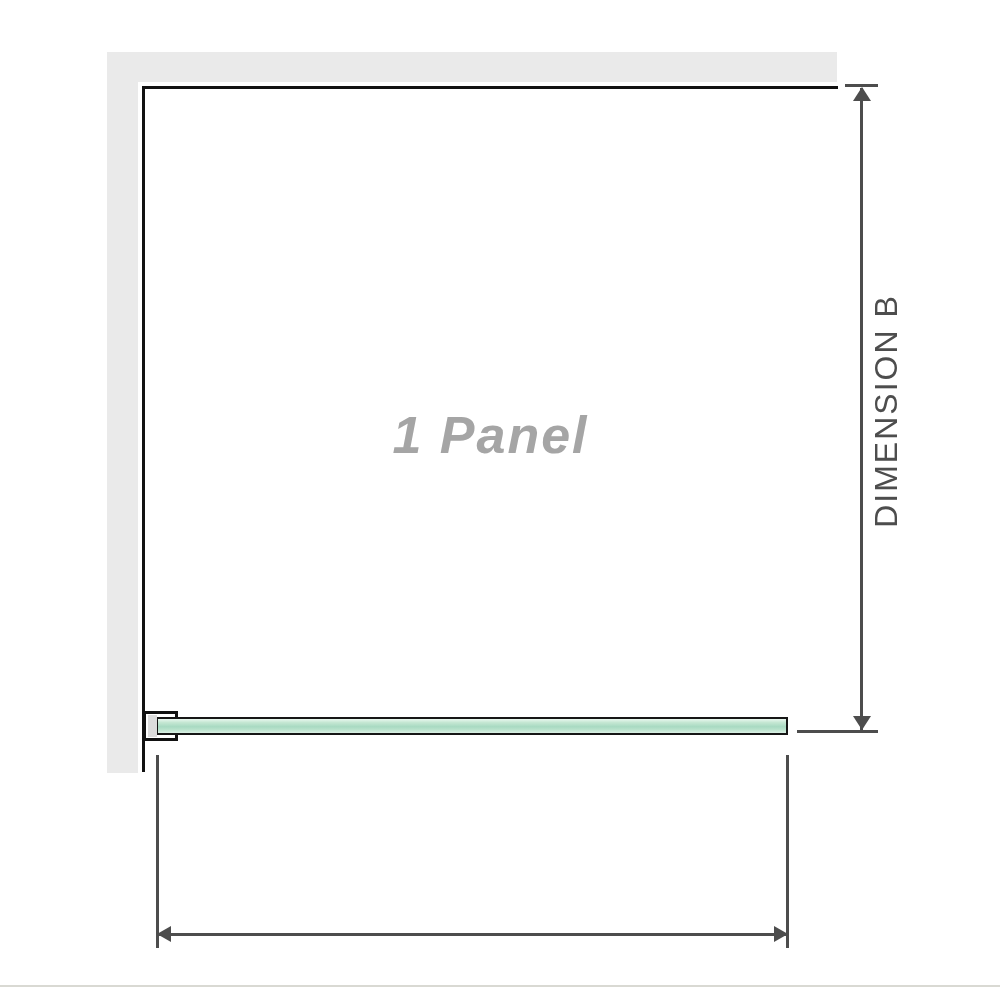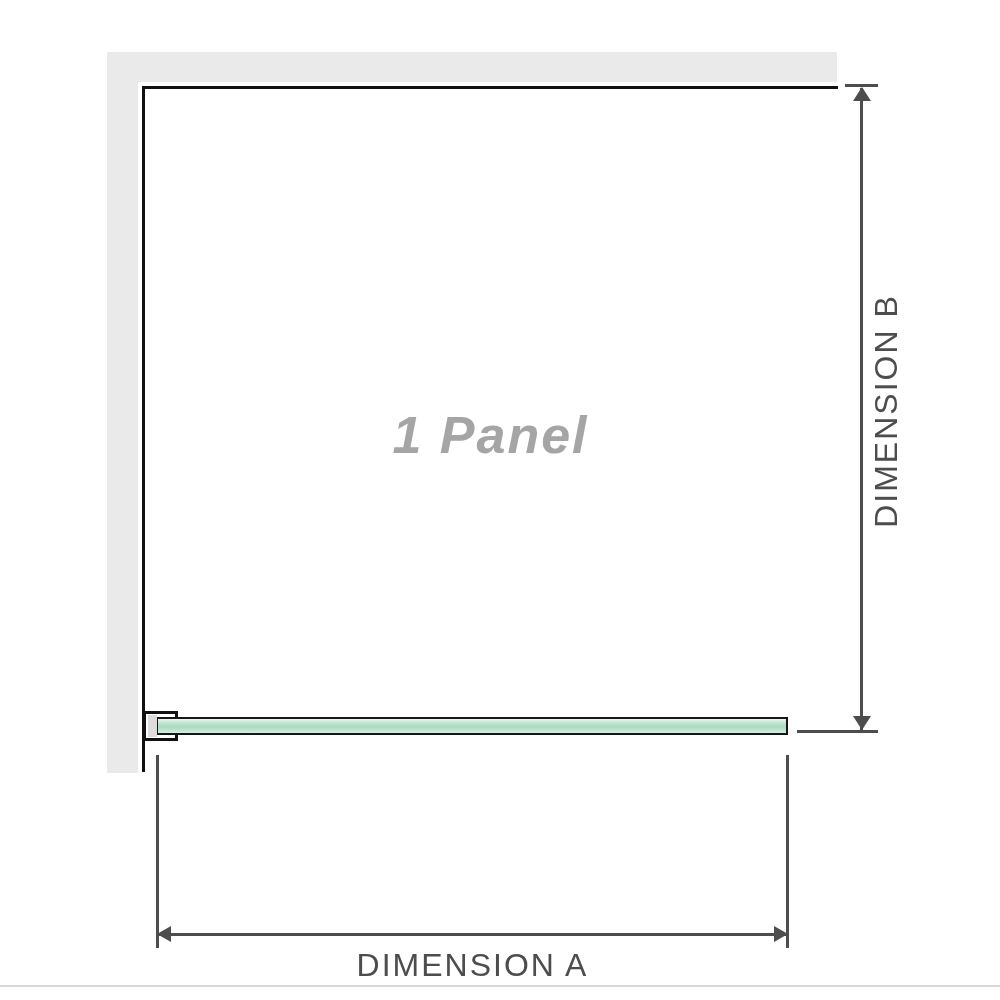--- a/index.html
+++ b/index.html
@@ -73,17 +73,16 @@
   <div class="abs dline dimb-line"></div>
   <div class="abs arr arr-up"></div>
   <div class="abs arr arr-down"></div>
   <div class="abs dim-label dimb-label">DIMENSION B</div>
 
   <div class="abs dline dima-ext-left"></div>
   <div class="abs dline dima-ext-right"></div>
   <div class="abs dline dima-line"></div>
   <div class="abs arr arr-left"></div>
   <div class="abs arr arr-right"></div>
-  <div class="abs dim-label dima-label">DIMENSION A</div>
 
   <div class="abs bottom-rule"></div>
 
 </div>
 
 </body></html>

